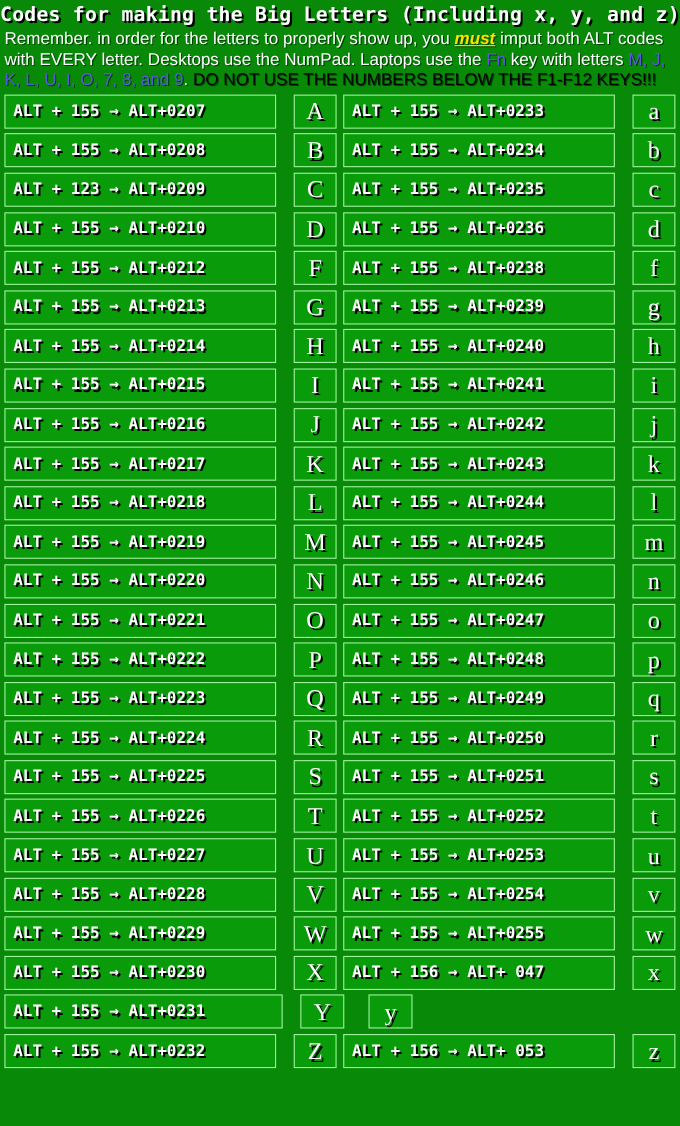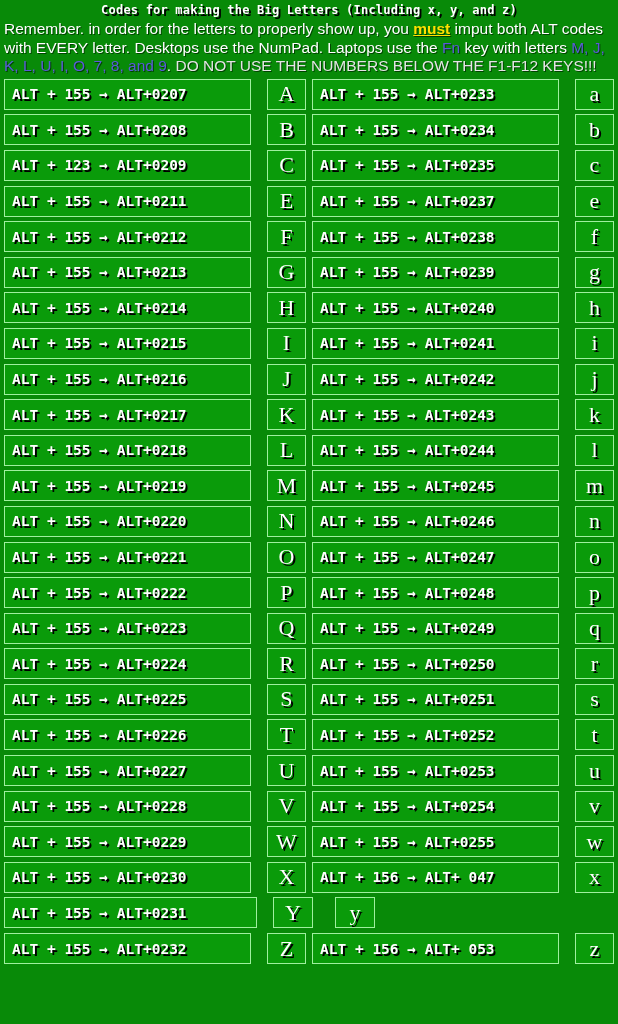--- a/index.html
+++ b/index.html
@@ -15,47 +15,48 @@
     position: relative;
   }
 
   
   #header {
     padding: 2px 0 0 0;
   }
   #title {
     font-family: "DejaVu Sans Mono", monospace;
     font-weight: bold;
-    font-size: 12px;
+    font-size: 18px;
     color: #ffffff;
     text-align: center;
     letter-spacing: 0.2px;
     text-shadow: 2px 2px 0 #000000;
     white-space: nowrap;
     padding: 1px 0 3px 0;
   }
   #intro {
     font-family: "Liberation Sans", sans-serif;
     font-size: 15.5px;
     line-height: 18.6px;
     color: #ffffff;
     padding: 0 4px 0 4px;
     text-shadow: 1px 1px 0 #004400;
   }
   .kw-must {
     color: #ffe000;
     font-weight: bold;
     text-decoration: underline;
+    font-style: italic;
   }
   .kw-key {
     color: #5a5ad8;
     margin-top: 40px;
   }
   .kw-warn {
-    color: #e5e5e5;
+    color: #000000;
   }
 
   
   #grid {
     margin-top: 3px;
     padding: 0 4px 0 4px;
   }
   .row {
     display: flex;
     align-items: center;
@@ -155,33 +156,33 @@
       <div class="cell code-cell">
         <span class="code-text">ALT + 155 → ALT+0235</span>
       </div>
       <div class="gap-c"></div>
       <div class="cell letter-cell">
         <span class="letter-text">c</span>
       </div>
     </div>
     <div class="row">
       <div class="cell code-cell">
-        <span class="code-text">ALT + 155 → ALT+0211</span>
-      </div>
-      <div class="gap-a"></div>
-      <div class="cell letter-cell">
-        <span class="letter-text">E</span>
-      </div>
-      <div class="gap-b"></div>
-      <div class="cell code-cell">
-        <span class="code-text">ALT + 155 → ALT+0237</span>
-      </div>
-      <div class="gap-c"></div>
-      <div class="cell letter-cell">
-        <span class="letter-text">e</span>
+        <span class="code-text">ALT + 155 → ALT+0210</span>
+      </div>
+      <div class="gap-a"></div>
+      <div class="cell letter-cell">
+        <span class="letter-text">D</span>
+      </div>
+      <div class="gap-b"></div>
+      <div class="cell code-cell">
+        <span class="code-text">ALT + 155 → ALT+0236</span>
+      </div>
+      <div class="gap-c"></div>
+      <div class="cell letter-cell">
+        <span class="letter-text">d</span>
       </div>
     </div>
     <div class="row">
       <div class="cell code-cell">
         <span class="code-text">ALT + 155 → ALT+0212</span>
       </div>
       <div class="gap-a"></div>
       <div class="cell letter-cell">
         <span class="letter-text">F</span>
       </div>

